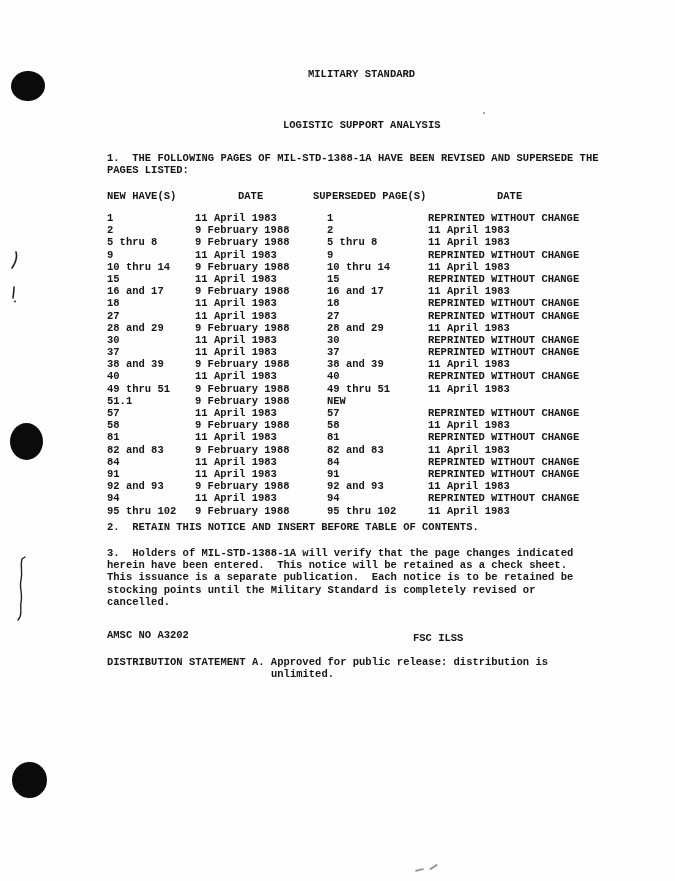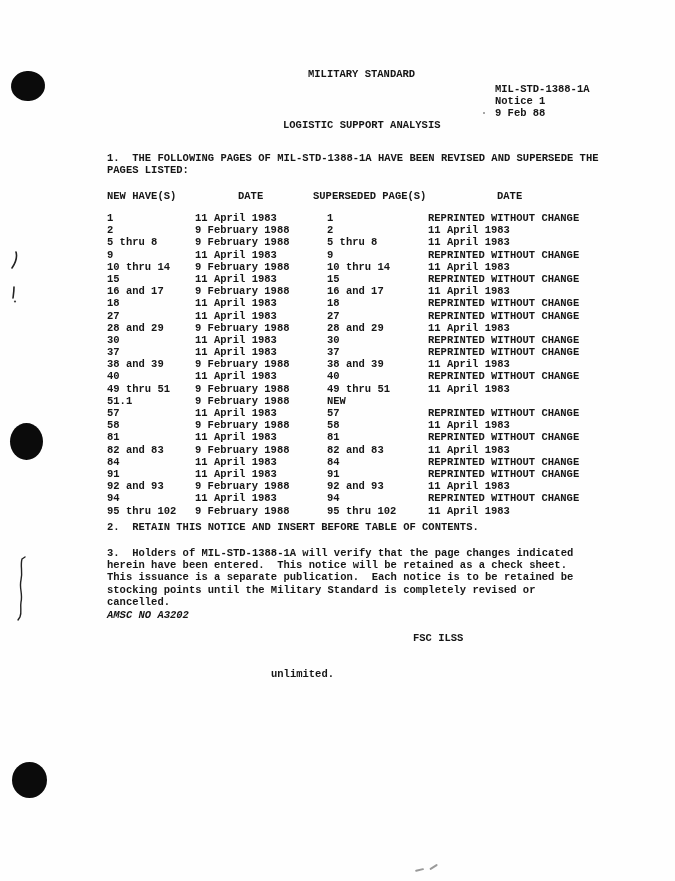--- a/index.html
+++ b/index.html
@@ -45,23 +45,20 @@
   </svg>
   <svg class="mark" style="left:14px;top:556px;" width="14" height="66" viewBox="0 0 14 66">
     <path d="M8 3 L11 1 M8 3 C6 10 9 16 7 24 C5 32 9 38 7 46 C6 52 8 56 6 61 L4 64" stroke="#222" stroke-width="1.4" fill="none" stroke-linecap="round"></path>
   </svg>
 
   <div class="smudge" style="left:415px;top:869px;width:9px;transform:rotate(-14deg);"></div>
   <div class="smudge" style="left:429px;top:866px;width:9px;transform:rotate(-32deg);"></div>
   <div class="speck" style="left:483px;top:112px;width:2px;height:2px;"></div>
 
   <div class="t" style="left:308px;top:68px;">MILITARY STANDARD</div>
-  <div class="t ml" style="left:495px;top:83px;">MIL-STD-1388-1A
-Notice 1
-9 Feb 88</div>
   <div class="t" style="left:283px;top:119px;">LOGISTIC SUPPORT ANALYSIS</div>
 
   <div class="t ml" style="left:107px;top:152px;">1.  THE FOLLOWING PAGES OF MIL-STD-1388-1A HAVE BEEN REVISED AND SUPERSEDE THE
 PAGES LISTED:</div>
 
   <div class="t" style="left:107px;top:190px;">NEW HAVE(S)</div>
   <div class="t" style="left:238px;top:190px;">DATE</div>
   <div class="t" style="left:313px;top:190px;text-align:center;">SUPERSEDED PAGE(S)</div>
   <div class="t" style="left:497px;top:190px;">DATE</div>
 
@@ -244,17 +241,18 @@
     </div>
 
   <div class="t" style="left:107px;top:521px;">2.  RETAIN THIS NOTICE AND INSERT BEFORE TABLE OF CONTENTS.</div>
 
   <div class="t ml" style="left:107px;top:547px;">3.  Holders of MIL-STD-1388-1A will verify that the page changes indicated
 herein have been entered.  This notice will be retained as a check sheet.
 This issuance is a separate publication.  Each notice is to be retained be
 stocking points until the Military Standard is completely revised or
 cancelled.</div>
 
-  <div class="t" style="left:107px;top:609px;font-style:italic;">AMSC NO A3202</div>
+  <div class="t" style="left:107px;top:629px;">AMSC NO A3202</div>
   <div class="t" style="left:413px;top:632px;">FSC ILSS</div>
+  <div class="t" style="left:107px;top:656px;">DISTRIBUTION STATEMENT A. Approved for public release: distribution is</div>
   <div class="t" style="left:271px;top:668px;">unlimited.</div>
 
 </div>
 
 </body></html>

